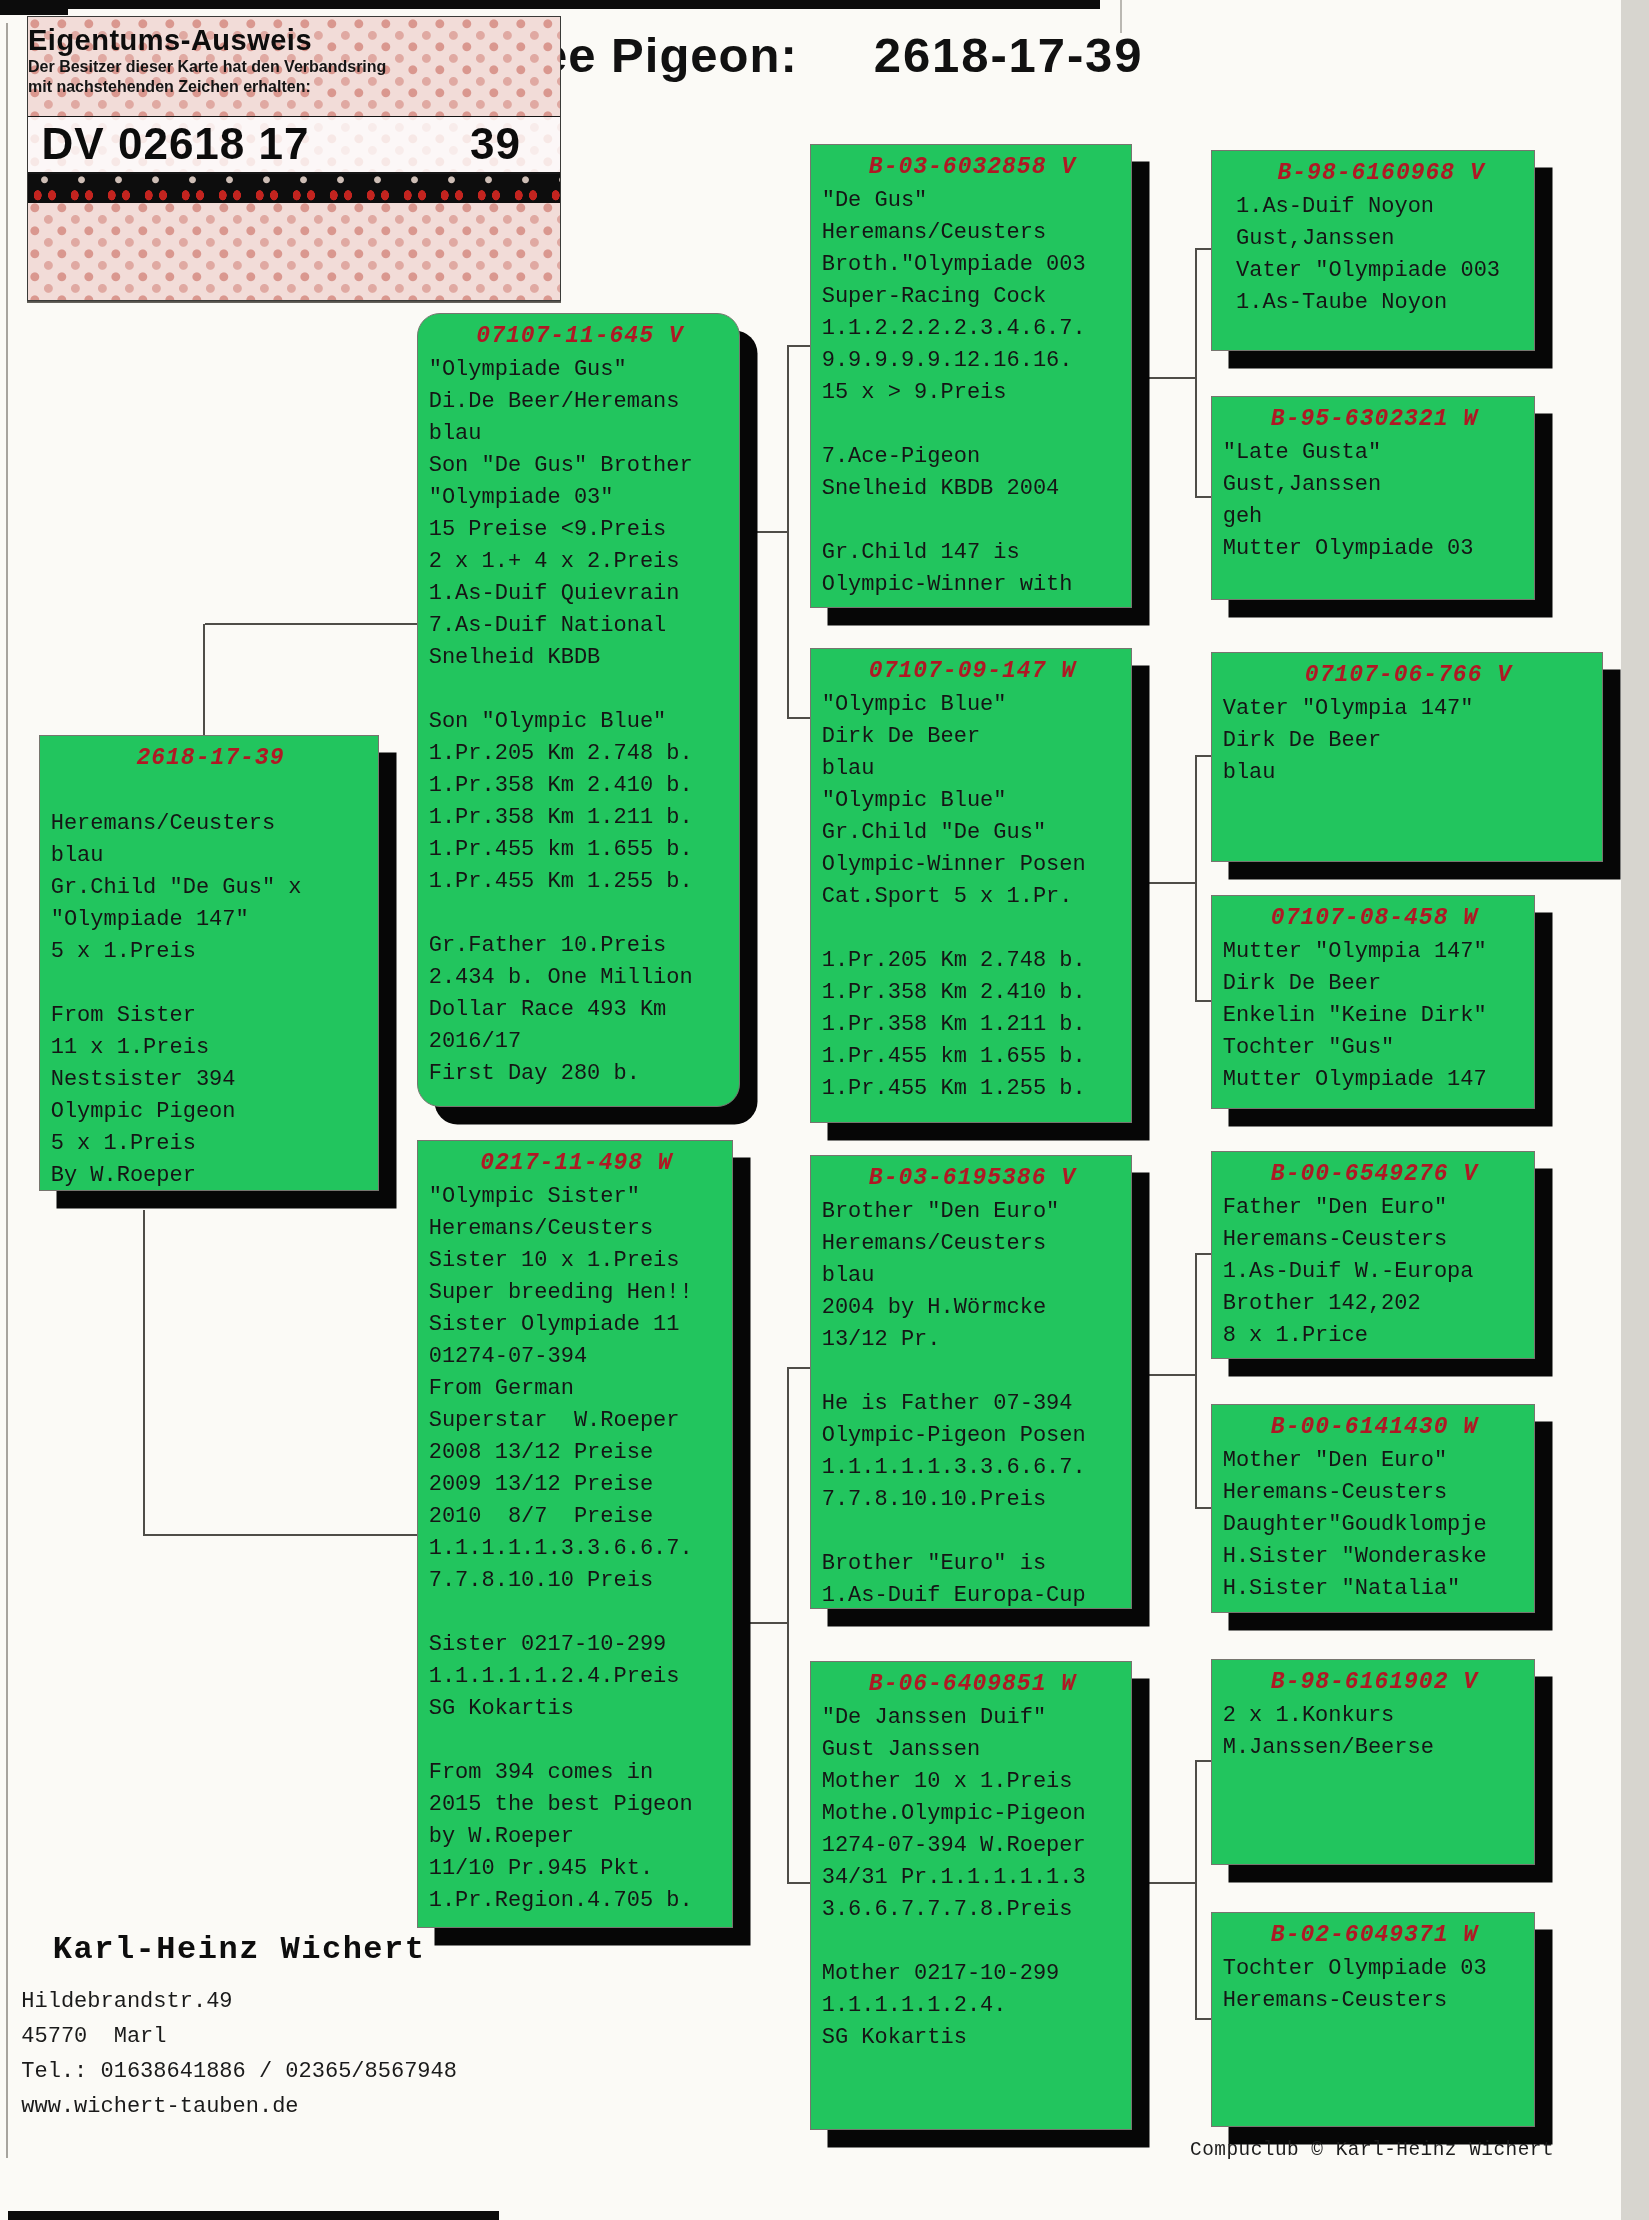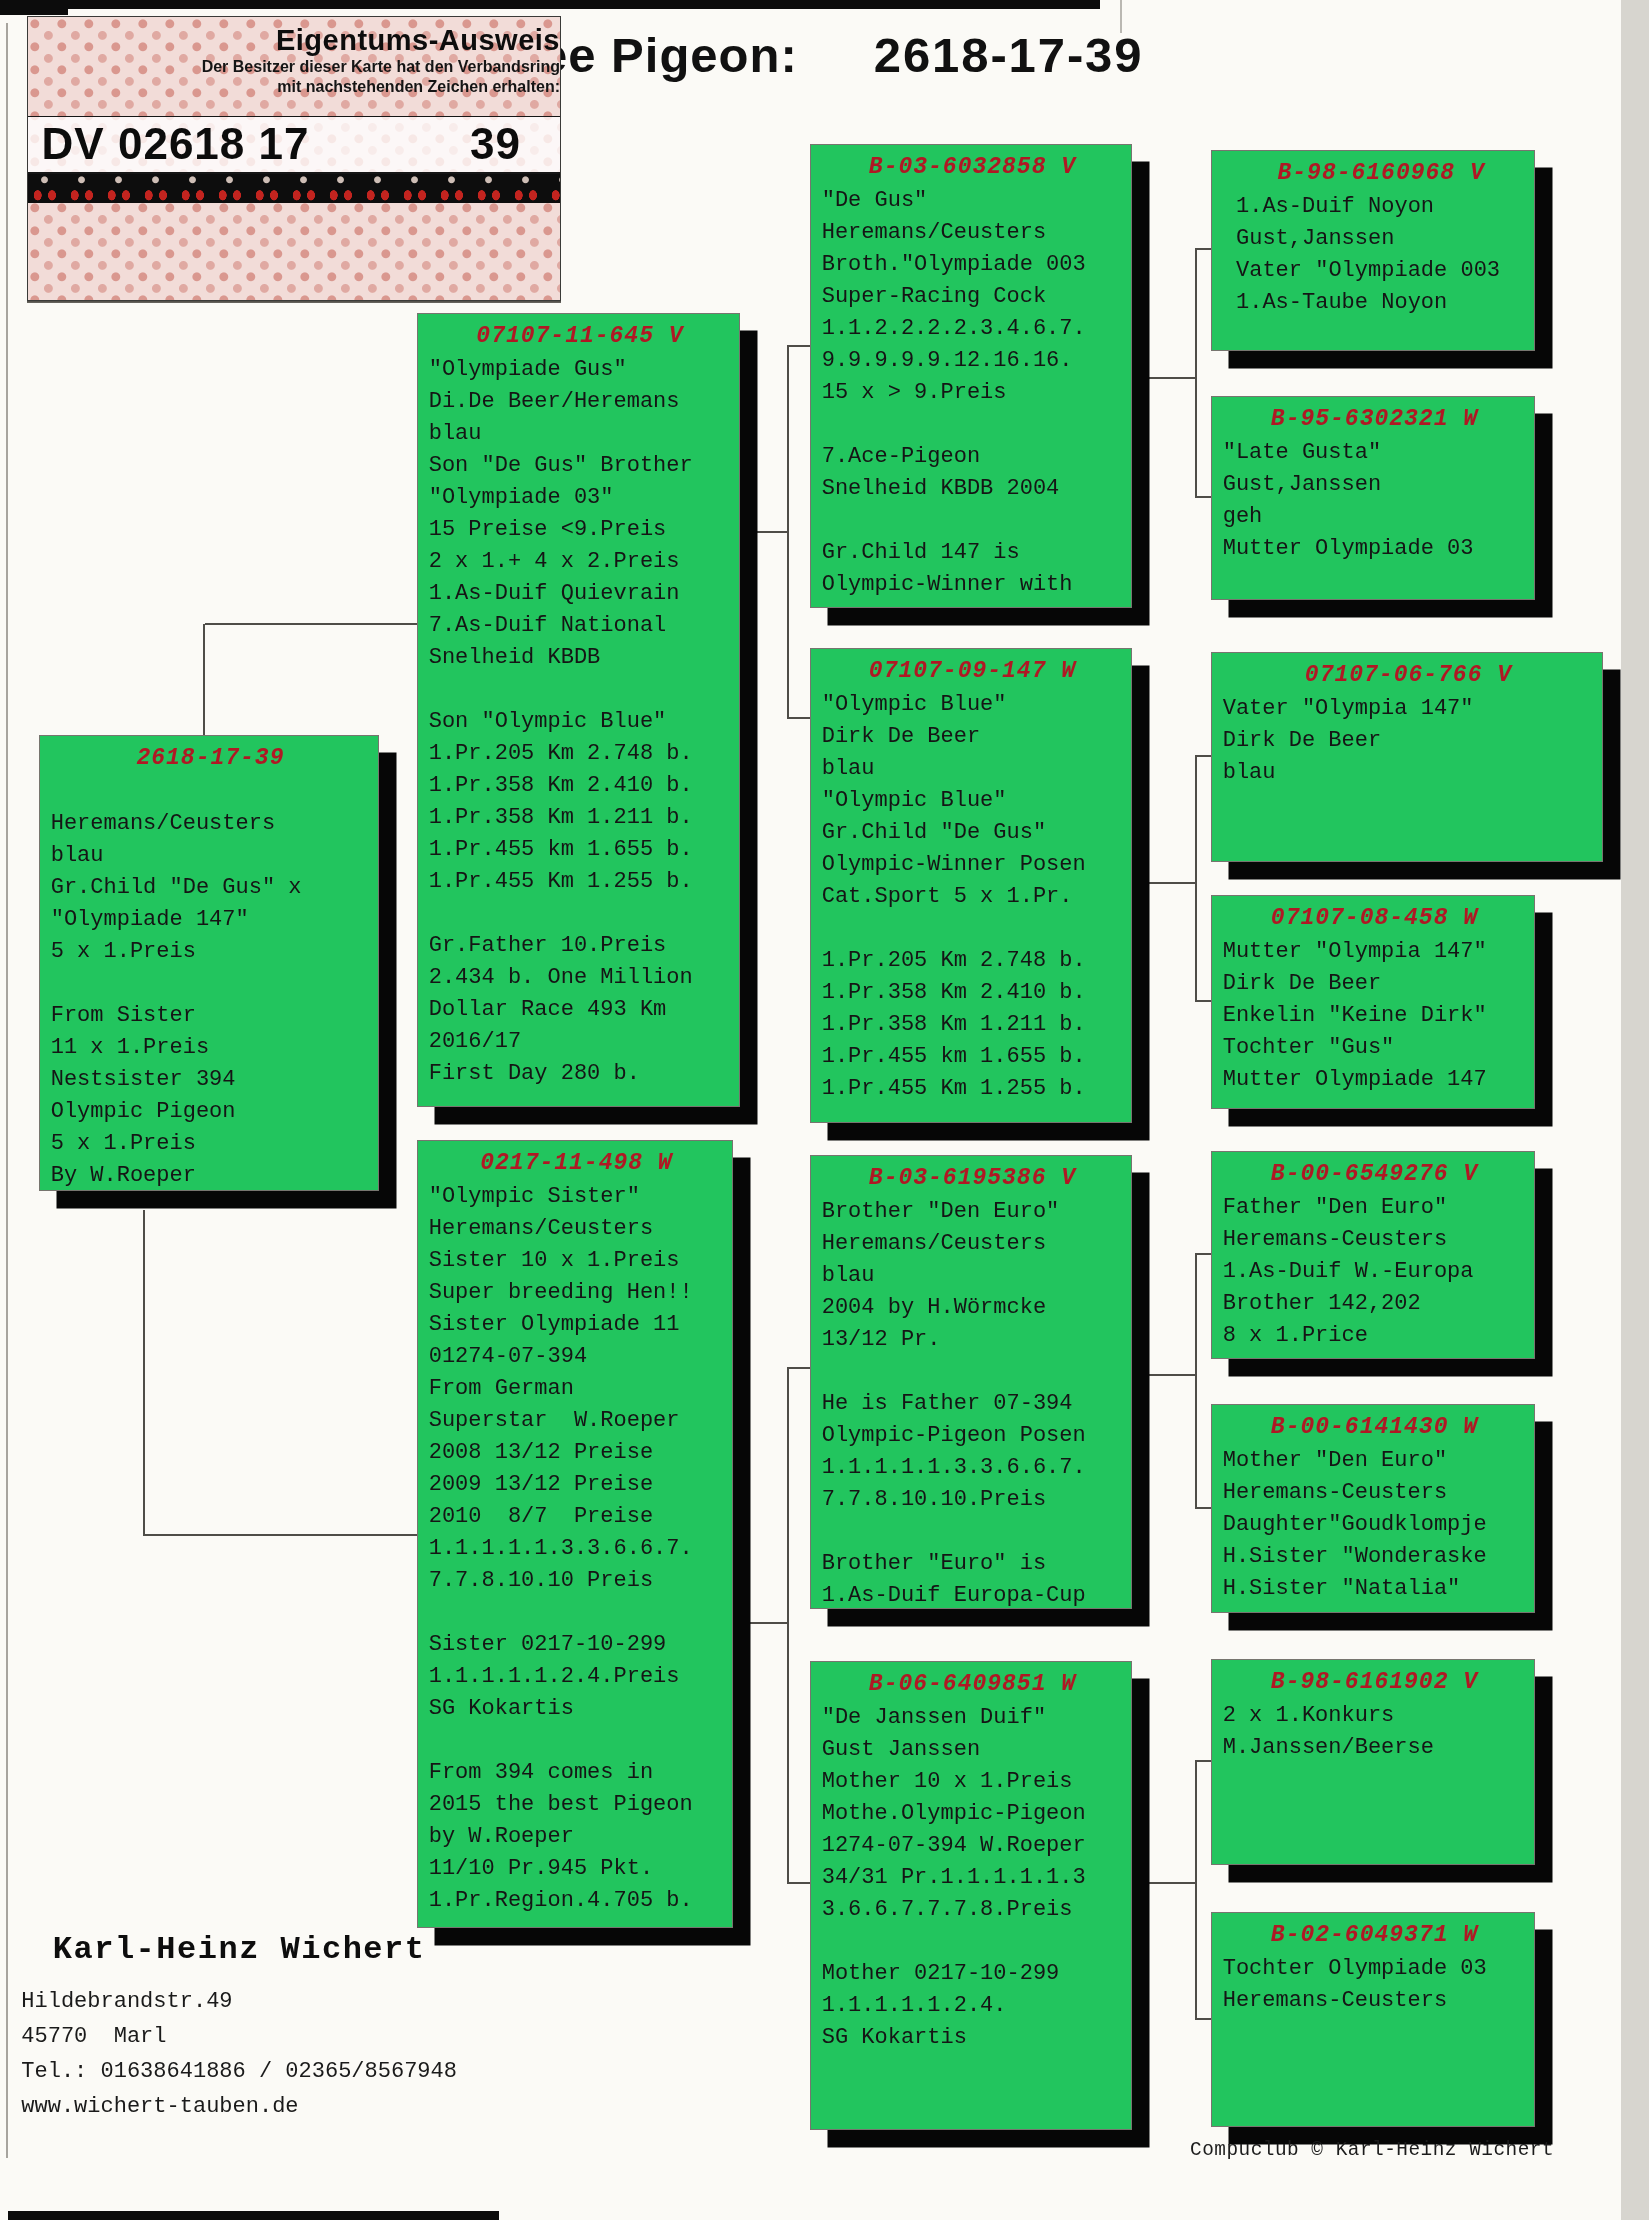--- a/index.html
+++ b/index.html
@@ -40,21 +40,21 @@
   #stamp-black{position:relative;height:89px;background:#0b0b0b;overflow:hidden;}
   #stamp-oval{position:absolute;left:9.7px;top:3.9px;}
   #stamp-org{
     position:absolute;left:138px;top:11.6px;color:#c64b3c;
     font-family:"Liberation Serif","DejaVu Serif",serif;
     font-style:italic;font-weight:bold;font-size:23px;line-height:30px;letter-spacing:1px;
     text-shadow:0 0 1.9px rgba(198,75,60,.5);
   }
   #stamp-scratch{position:absolute;left:58px;top:49px;width:466px;height:1.9px;
     background:linear-gradient(90deg,#777,#cfcfcf 40%,#888 70%,transparent);transform:rotate(3deg);}
-  #stamp-pink{height:99px;text-align:right;border-radius:18px;}
+  #stamp-pink{height:99px;text-align:left;border-radius:18px;}
   #stamp-card-title{
     font-family:"Liberation Sans","DejaVu Sans",sans-serif;
     font-weight:bold;font-size:29px;color:#0d0d0d;padding-top:7.8px;letter-spacing:0.5px;
   }
   .stamp-sub{
     font-family:"Liberation Sans","DejaVu Sans",sans-serif;
     font-weight:bold;font-size:16px;line-height:19.4px;color:#151515;
   }
   #stamp-ring{
     height:58px;background:rgba(255,255,255,.78);
@@ -82,21 +82,21 @@
     padding:4.9px 7.8px 0 10.7px;overflow:hidden;
   }
   .pbox-title{
     font-style:italic;font-weight:bold;font-size:23px;line-height:35px;
     color:#b01824;text-align:center;letter-spacing:1px;white-space:pre;
   }
   .pbox-body{
     font-size:22px;line-height:32px;white-space:pre-wrap;color:#151515;
   }
   #b-subject{left:39px;top:735px;width:340px;height:456px;}
-  #b-sire{left:417px;top:313px;width:323px;height:794px;}
+  #b-sire{left:417px;top:313px;width:323px;height:794px;border-radius:23px;}
   #b-dam{left:417px;top:1140px;width:316px;height:788px;}
   #b-ss{left:810px;top:144px;width:322px;height:464px;}
   #b-sd{left:810px;top:648px;width:322px;height:475px;}
   #b-ds{left:810px;top:1155px;width:322px;height:454px;}
   #b-dd{left:810px;top:1661px;width:322px;height:469px;}
   #b-sss{left:1211px;top:150px;width:324px;height:201px;padding-left:24px;}
   #b-ssd{left:1211px;top:396px;width:324px;height:204px;}
   #b-sds{left:1211px;top:652px;width:392px;height:210px;}
   #b-sdd{left:1211px;top:895px;width:324px;height:214px;}
   #b-dss{left:1211px;top:1151px;width:324px;height:208px;}

